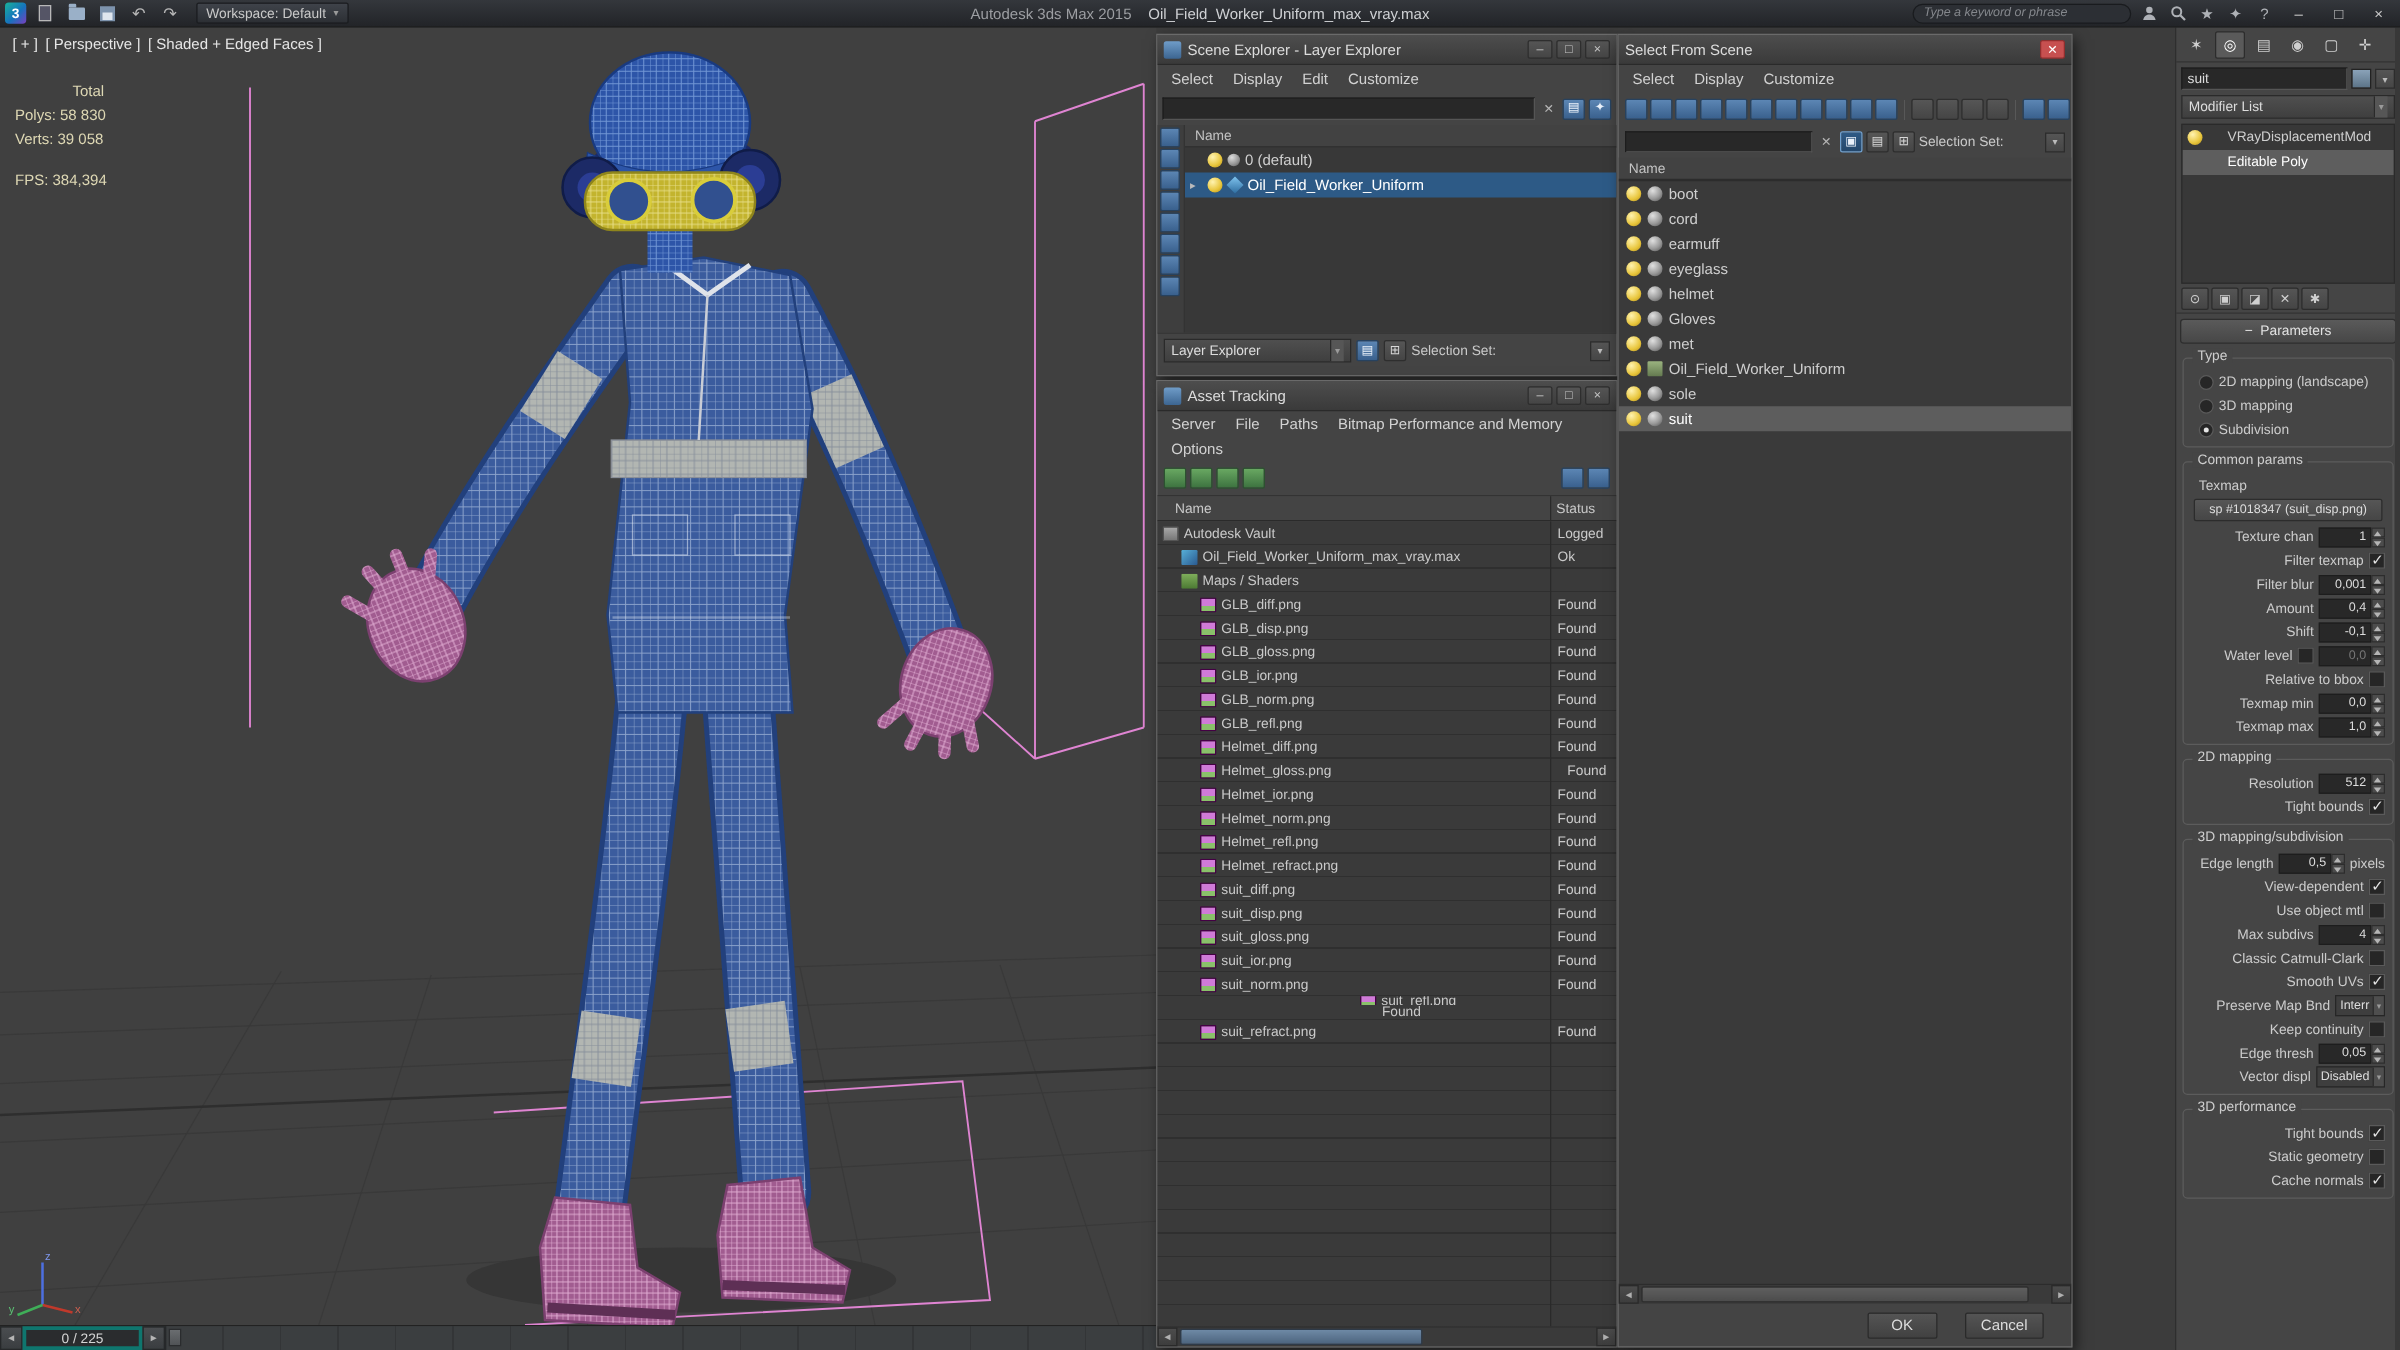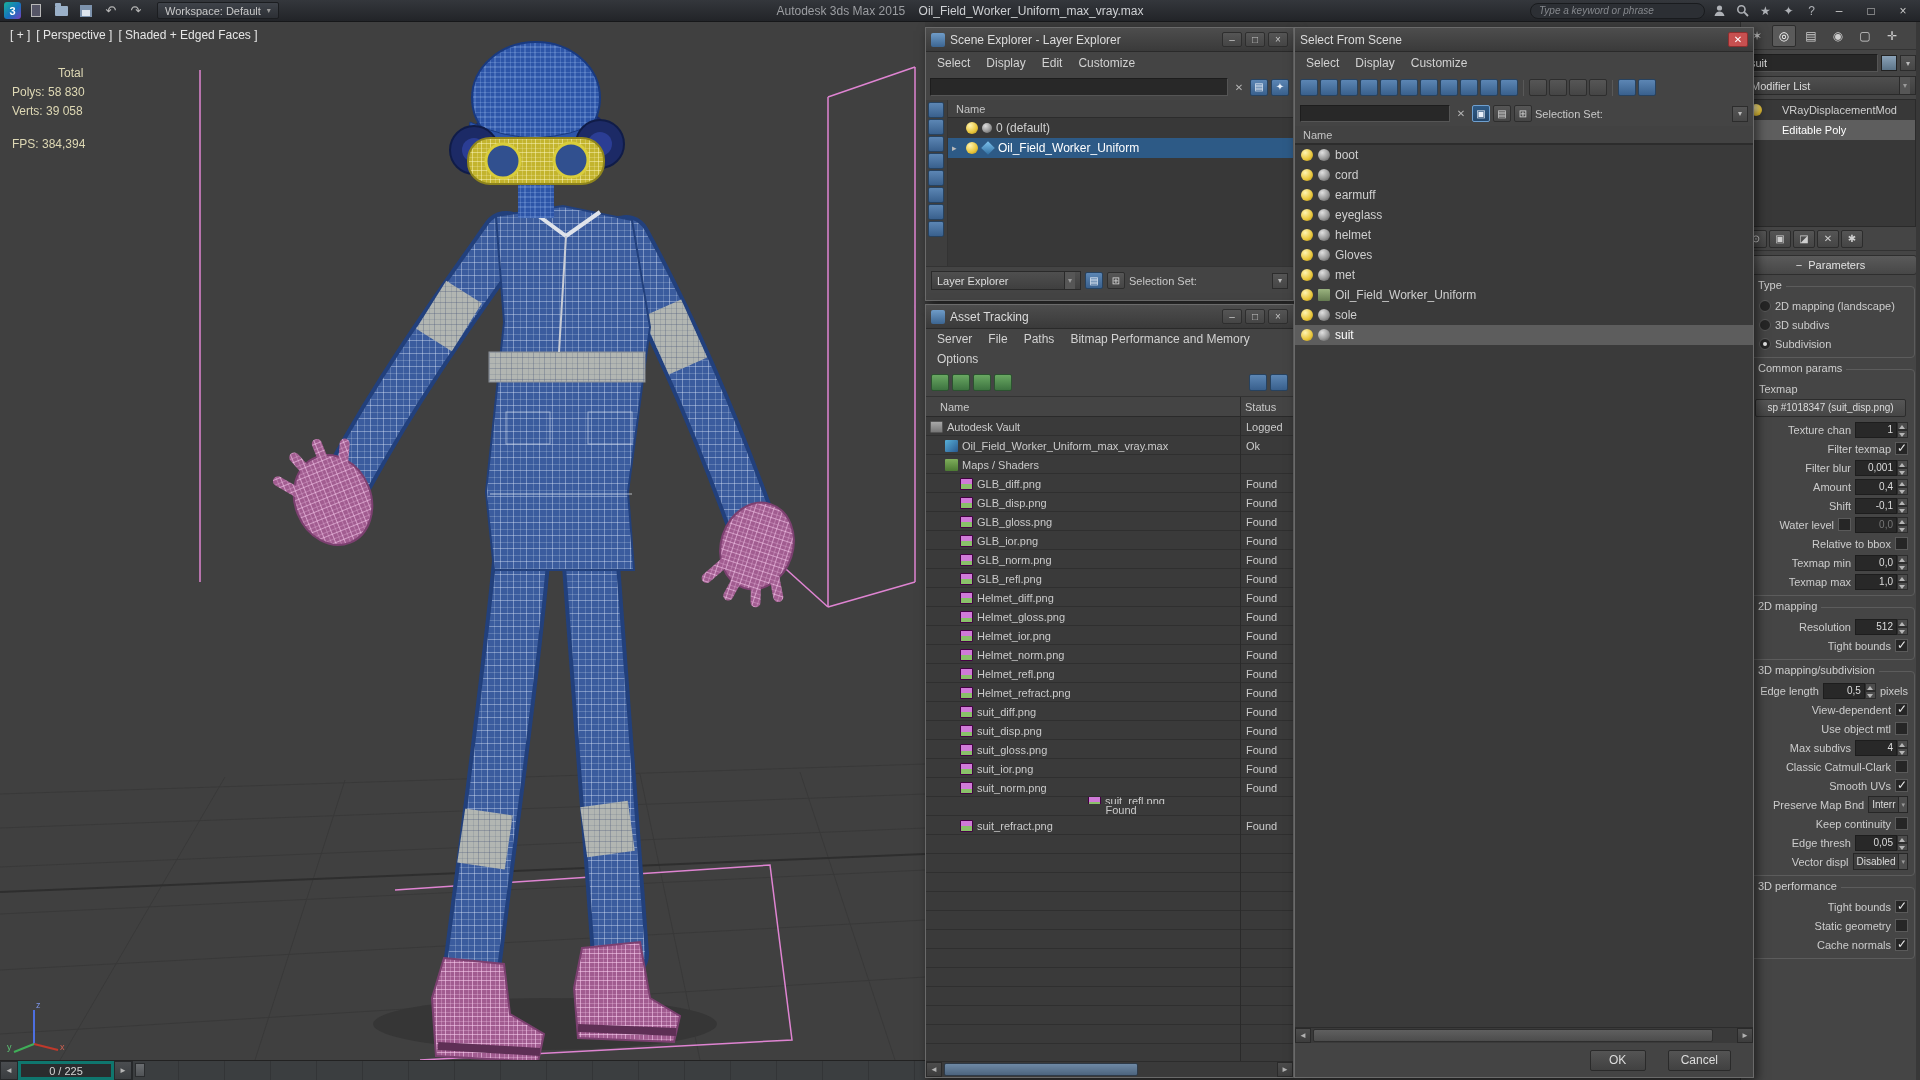--- a/index.html
+++ b/index.html
@@ -90,21 +90,21 @@
 .fi-group{background:linear-gradient(#9ab37f,#647a50);width:12px;height:12px;}
 .fi-bulb{border-radius:50%;background:radial-gradient(circle at 35% 30%,#fff3b0,#e8c53a 60%,#a8861f);width:12px;height:12px;}
 .fi-none{visibility:hidden;width:12px;height:12px;}
 .hscroll{height:16px;background:#3a3a3a;border-top:1px solid #2c2c2c;display:flex;align-items:stretch;}
 .hs-btn{width:16px;display:flex;align-items:center;justify-content:center;font-size:8px;color:#b0b0b0;background:linear-gradient(#4c4c4c,#3d3d3d);border:1px solid #2a2a2a;}
 .hs-track{flex:1;position:relative;}
 .hs-thumb{position:absolute;top:1px;bottom:1px;border-radius:2px;background:linear-gradient(#6e89a5,#4c6largo?)}
 .hs-thumb{position:absolute;top:1px;bottom:1px;border-radius:2px;background:linear-gradient(#6e89a5,#4c647e);border:1px solid #2e3a48;}
 .hs-thumb.gray{background:linear-gradient(#5f5f5f,#4c4c4c);border-color:#2e2e2e;}
 
-#select-from-scene{left:1294px;top:27px;width:460px;height:1051px;display:flex;flex-direction:column;}
+#select-from-scene{left:1294px;top:27px;width:364px;height:1051px;display:flex;flex-direction:column;}
 .sfs-tb1{height:27px;display:flex;align-items:center;gap:2px;padding:0 5px;}
 .sep{width:1px;height:16px;background:#2d2d2d;border-right:1px solid #585858;margin:0 3px;}
 .sfs-tb2{height:25px;display:flex;align-items:center;gap:3px;padding:0 5px;}
 .sfs-search{width:150px;height:17px;}
 .sfs-list{flex:1;background:#3a3a3a;border-top:1px solid #2c2c2c;display:flex;flex-direction:column;}
 .sfs-row{height:20px;display:flex;align-items:center;gap:5px;padding:0 6px;font-size:12px;color:#cfcfcf;flex:none;}
 .sfs-row.selected{background:#5d5d5d;color:#fff;}
 .sfs-footer{height:34px;display:flex;align-items:center;justify-content:flex-end;gap:22px;padding:0 22px;}
 .btn{min-width:56px;height:21px;background:linear-gradient(#545454,#414141);border:1px solid #2a2a2a;border-radius:2px;color:#ddd;font-size:12px;display:flex;align-items:center;justify-content:center;padding:0 12px;}
 
@@ -482,21 +482,21 @@
           </span>
           <span class="st">Found</span>
         </div>
         <div class="at-row" style="padding-left: 34px;">
           <span class="nm">
             <span class="fi fi-png"></span>
             <span>Helmet_diff.png</span>
           </span>
           <span class="st">Found</span>
         </div>
-        <div class="at-row" style="padding-left: 34px;">
+        <div class="at-row" style="padding-left: 34px; text-align: center;">
           <span class="nm">
             <span class="fi fi-png"></span>
             <span>Helmet_gloss.png</span>
           </span>
           <span class="st">Found</span>
         </div>
         <div class="at-row" style="padding-left: 34px;">
           <span class="nm">
             <span class="fi fi-png"></span>
             <span>Helmet_ior.png</span>
@@ -744,21 +744,21 @@
   </div>
 
   <div class="pgroup">
     <span class="gt">Type</span>
     <div class="prow left">
         <span class="rad"></span>
         <span class="plabel">2D mapping (landscape)</span>
       </div>
     <div class="prow left">
         <span class="rad"></span>
-        <span class="plabel">3D subdivs</span>
+        <span class="plabel">3D mapping</span>
       </div>
     <div class="prow left">
         <span class="rad on"></span>
         <span class="plabel">Subdivision</span>
       </div>
   </div>
 
   <div class="pgroup">
     <span class="gt">Common params</span>
     <div class="prow left">

